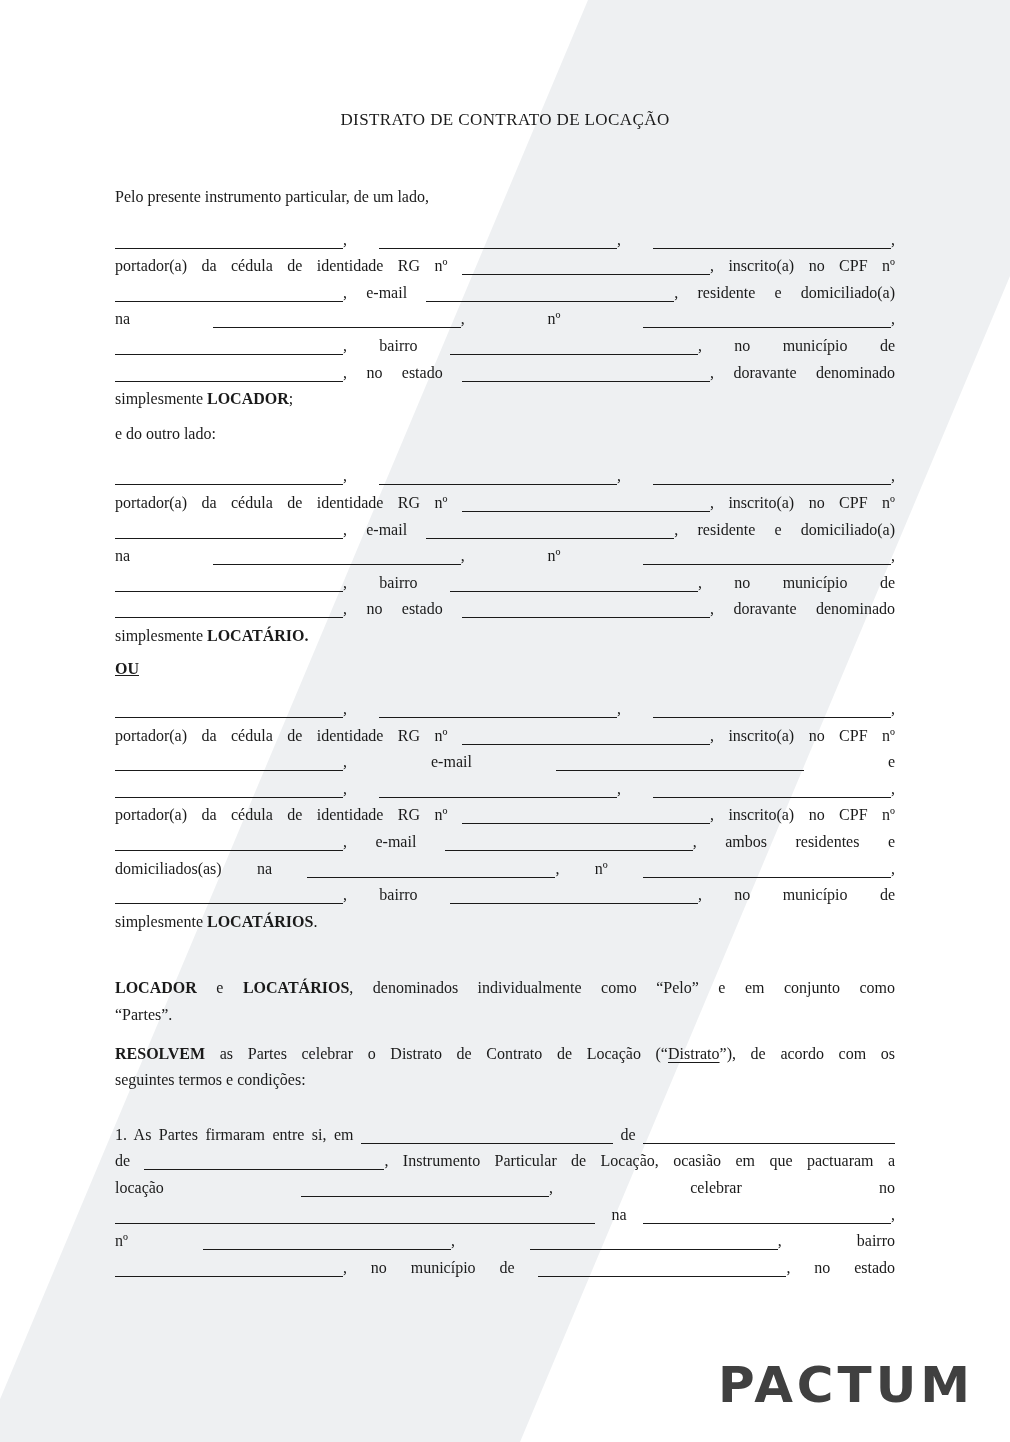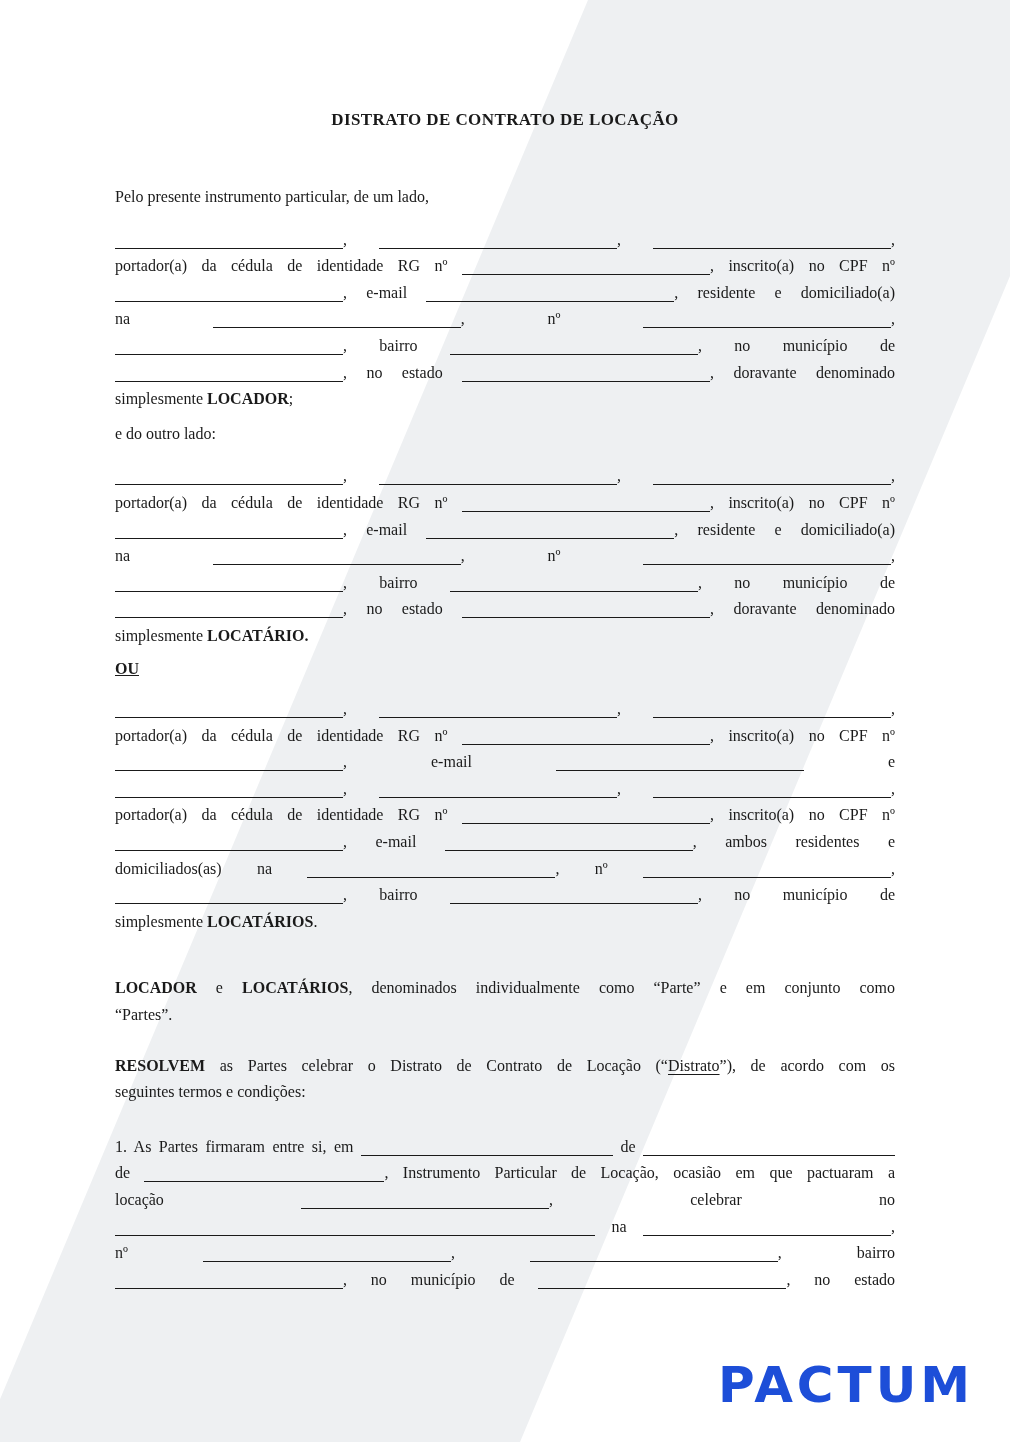--- a/index.html
+++ b/index.html
@@ -15,21 +15,21 @@
     position:absolute;inset:0;
     clip-path:polygon(588px 0px,1126px 0px,520px 1442px,-18px 1442px);
     background:#eef0f2;
   }
   .content{
     position:relative;
     padding:110px 115px 0 115px;
   }
   .doc-title{
     text-align:center;
-    font-weight:bold;
+    font-weight:normal;
     font-size:17px;
     letter-spacing:.4px;
     line-height:20px;
   }
   .line{
     font-size:16px;
     line-height:26.6px;
     text-align:justify;
     text-align-last:justify;
   }
@@ -96,31 +96,31 @@
           <div class="line"><span>portador(a) da cédula de identidade RG nº </span><span class="blank" style="width: 248px;"></span><span>, inscrito(a) no CPF nº</span></div>
           <div class="line"><span class="blank" style="width: 228px;"></span><span>, e-mail </span><span class="blank" style="width: 248px;"></span><span> e</span></div>
           <div class="line"><span class="blank" style="width: 228px;"></span><span>, </span><span class="blank" style="width: 238px;"></span><span>, </span><span class="blank" style="width: 238px;"></span><span>,</span></div>
           <div class="line"><span>portador(a) da cédula de identidade RG nº </span><span class="blank" style="width: 248px;"></span><span>, inscrito(a) no CPF nº</span></div>
           <div class="line"><span class="blank" style="width: 228px;"></span><span>, e-mail </span><span class="blank" style="width: 248px;"></span><span>, ambos residentes e</span></div>
           <div class="line"><span>domiciliados(as) na </span><span class="blank" style="width: 248px;"></span><span>, nº </span><span class="blank" style="width: 248px;"></span><span>,</span></div>
           <div class="line"><span class="blank" style="width: 228px;"></span><span>, bairro </span><span class="blank" style="width: 248px;"></span><span>, no município de</span></div>
           <div class="line left"><span>simplesmente </span><span class="b">LOCATÁRIOS</span><span>.</span></div>
         </div>
         <div class="para" style="margin-top: 40px;">
-          <div class="line"><span class="b">LOCADOR</span><span> e </span><span class="b">LOCATÁRIOS</span><span>, denominados individualmente como “Parte” e em conjunto como</span></div>
+          <div class="line"><span class="b">LOCADOR</span><span> e </span><span class="b">LOCATÁRIOS</span><span>, denominados individualmente como “Pelo” e em conjunto como</span></div>
           <div class="line left"><span>“Partes”.</span></div>
         </div>
-        <div class="para" style="margin-top: 24px;">
+        <div class="para" style="margin-top: 12px;">
           <div class="line"><span class="b">RESOLVEM</span><span> as Partes celebrar o Distrato de Contrato de Locação (“</span><span class="u">Distrato</span><span>”), de acordo com os</span></div>
           <div class="line left"><span>seguintes termos e condições:</span></div>
         </div>
         <div class="para" style="margin-top: 28px;">
           <div class="line"><span>1. As Partes firmaram entre si, em </span><span class="blank" style="width: 252px;"></span><span> de </span><span class="blank" style="width: 252px;"></span></div>
           <div class="line"><span>de </span><span class="blank" style="width: 240px;"></span><span>, Instrumento Particular de Locação, ocasião em que pactuaram a</span></div>
           <div class="line"><span>locação </span><span class="blank" style="width: 248px;"></span><span>, celebrar no</span></div>
           <div class="line"><span class="blank" style="width: 480px;"></span><span> na </span><span class="blank" style="width: 248px;"></span><span>,</span></div>
           <div class="line"><span>nº </span><span class="blank" style="width: 248px;"></span><span>, </span><span class="blank" style="width: 248px;"></span><span>, bairro</span></div>
           <div class="line"><span class="blank" style="width: 228px;"></span><span>, no município de </span><span class="blank" style="width: 248px;"></span><span>, no estado</span></div>
         </div>
       </div>
   </div>
-  <div class="logo" style="color: #1d4ed8;">PACTUM</div>
+  <div class="logo" style="color: #404040;">PACTUM</div>
 </div>
 
 </body></html>

